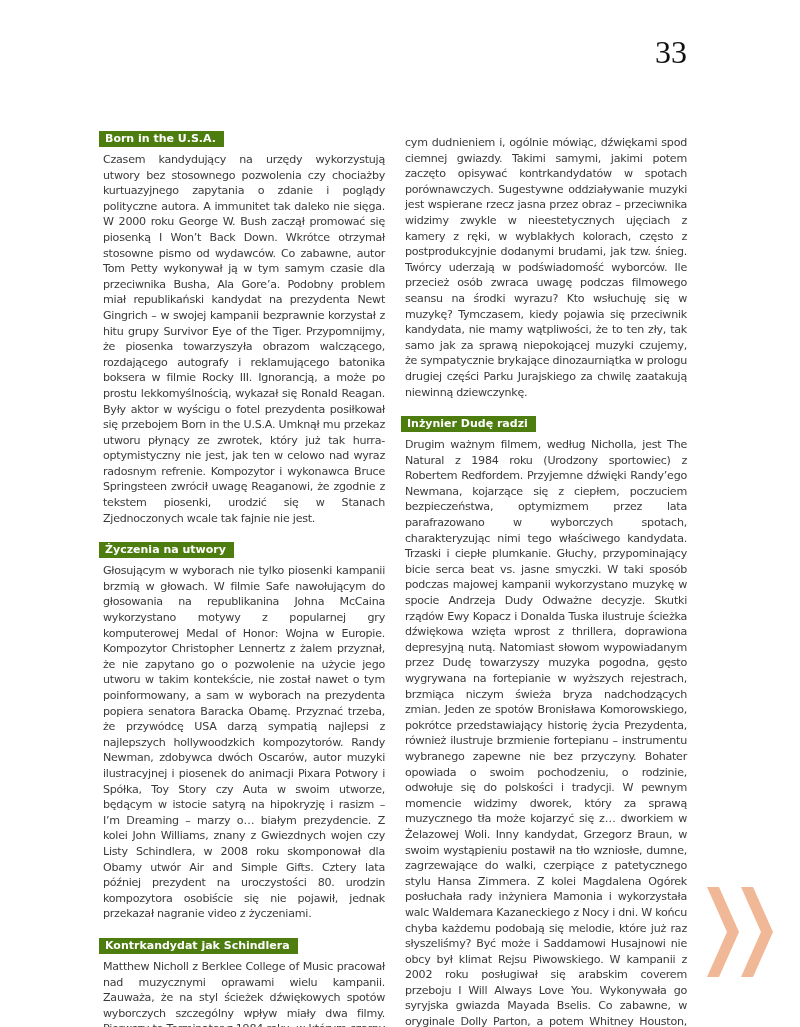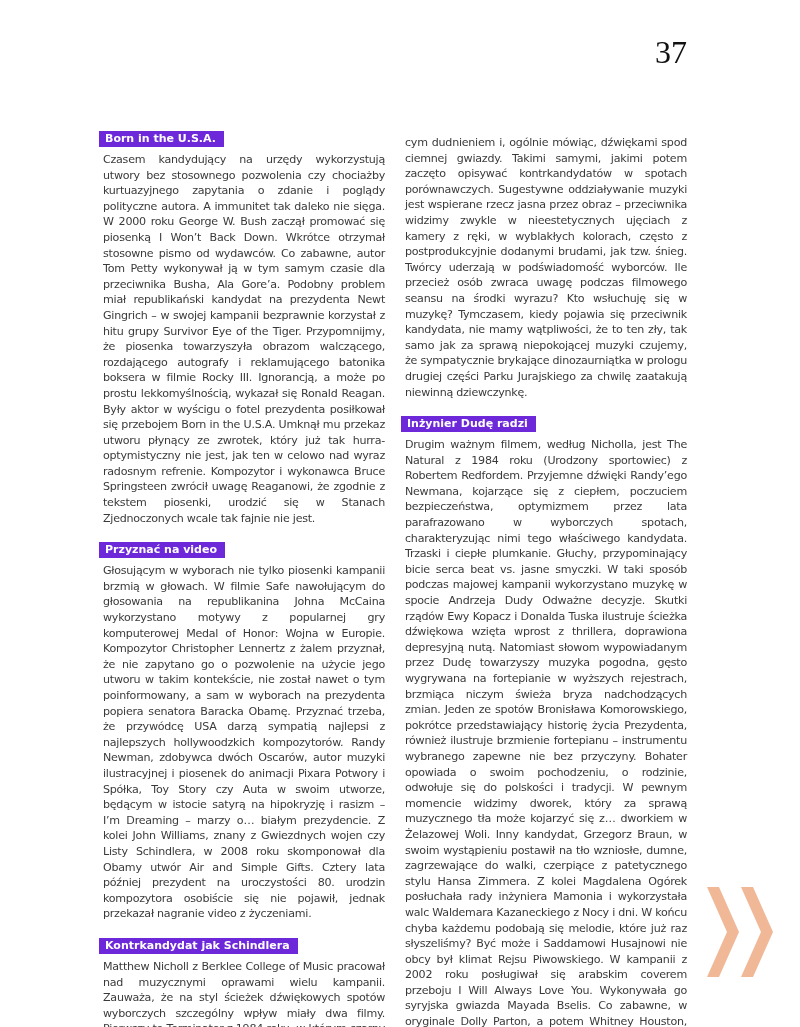--- a/index.html
+++ b/index.html
@@ -5,39 +5,39 @@
   html, body { margin: 0; padding: 0; background: #ffffff; }
   body { width: 800px; height: 1027px; position: relative; overflow: hidden;
          font-family: "DejaVu Sans", sans-serif; color: #3a3a3a; }
   .page-number { position: absolute; top: 34px; left: 655px; font-family: "Liberation Serif", serif;
                  font-size: 32px; color: #111; }
   .col { position: absolute; top: 131px; width: 290px; font-size: 11.1px; line-height: 15.6px;
          text-align: justify; hyphens: manual; letter-spacing: -0.25px; }
   .col-left { left: 99px; }
   .col-right { left: 401px; }
   .col p { margin: 4px; }
-  .heading { display: inline-block; background: #6d28d9; color: #fff; font-weight: bold;
+  .heading { display: inline-block; background: #4d7c0f; color: #fff; font-weight: bold;
              font-size: 11px; line-height: 14px; padding: 1px 8px 1px 6px; margin: 0 0 1px 0;
              letter-spacing: 0; }
   .section { margin-bottom: 16px; }
   .end-mark { font-size: 10px; color: #444; float: right; }
   .chevrons { position: absolute; left: 707px; top: 887px; }
 </style>
 </head>
 <body>
 
-<div class="page-number">37</div>
+<div class="page-number">33</div>
 
 <div class="col col-left">
   <div class="section">
     <div class="heading">Born in the U.S.A.</div>
     <p>Czasem kandydujący na urzędy wykorzystują utwory bez stosownego pozwolenia czy chociażby kurtuazyjnego zapytania o zdanie i poglądy polityczne autora. A immunitet tak daleko nie sięga. W 2000 roku George W. Bush zaczął promować się piosenką I Won’t Back Down. Wkrótce otrzymał stosowne pismo od wydawców. Co zabawne, autor Tom Petty wykonywał ją w tym samym czasie dla przeciwnika Busha, Ala Gore’a. Podobny problem miał republikański kandydat na prezydenta Newt Gingrich – w swojej kampanii bezprawnie korzystał z hitu grupy Survivor Eye of the Tiger. Przypomnijmy, że piosenka towarzyszyła obrazom walczącego, rozdającego autografy i reklamującego batonika boksera w filmie Rocky III. Ignorancją, a może po prostu lekkomyślnością, wykazał się Ronald Reagan. Były aktor w wyścigu o fotel prezydenta posiłkował się przebojem Born in the U.S.A. Umknął mu przekaz utworu płynący ze zwrotek, który już tak hurra-optymistyczny nie jest, jak ten w celowo nad wyraz radosnym refrenie. Kompozytor i wykonawca Bruce Springsteen zwrócił uwagę Reaganowi, że zgodnie z tekstem piosenki, urodzić się w Stanach Zjednoczonych wcale tak fajnie nie jest.</p>
   </div>
   <div class="section">
-    <div class="heading">Przyznać na video</div>
+    <div class="heading">Życzenia na utwory</div>
     <p>Głosującym w wyborach nie tylko piosenki kampanii brzmią w głowach. W filmie Safe nawołującym do głosowania na republikanina Johna McCaina wykorzystano motywy z popularnej gry komputerowej Medal of Honor: Wojna w Europie. Kompozytor Christopher Lennertz z żalem przyznał, że nie zapytano go o pozwolenie na użycie jego utworu w takim kontekście, nie został nawet o tym poinformowany, a sam w wyborach na prezydenta popiera senatora Baracka Obamę. Przyznać trzeba, że przywódcę USA darzą sympatią najlepsi z najlepszych hollywoodzkich kompozytorów. Randy Newman, zdobywca dwóch Oscarów, autor muzyki ilustracyjnej i piosenek do animacji Pixara Potwory i Spółka, Toy Story czy Auta w swoim utworze, będącym w istocie satyrą na hipokryzję i rasizm – I’m Dreaming – marzy o… białym prezydencie. Z kolei John Williams, znany z Gwiezdnych wojen czy Listy Schindlera, w 2008 roku skomponował dla Obamy utwór Air and Simple Gifts. Cztery lata później prezydent na uroczystości 80. urodzin kompozytora osobiście się nie pojawił, jednak przekazał nagranie video z życzeniami.</p>
   </div>
   <div class="section">
     <div class="heading">Kontrkandydat jak Schindlera</div>
     <p>Matthew Nicholl z Berklee College of Music pracował nad muzycznymi oprawami wielu kampanii. Zauważa, że na styl ścieżek dźwiękowych spotów wyborczych szczególny wpływ miały dwa filmy. Pierwszy to Terminator z 1984 roku, w którym czarny charakter – morderczy supercyborg – zilustrowany został złowieszczą elektroniką, niepokoją-</p>
   </div>
 </div>
 
 <div class="col col-right">
   <div class="section">

